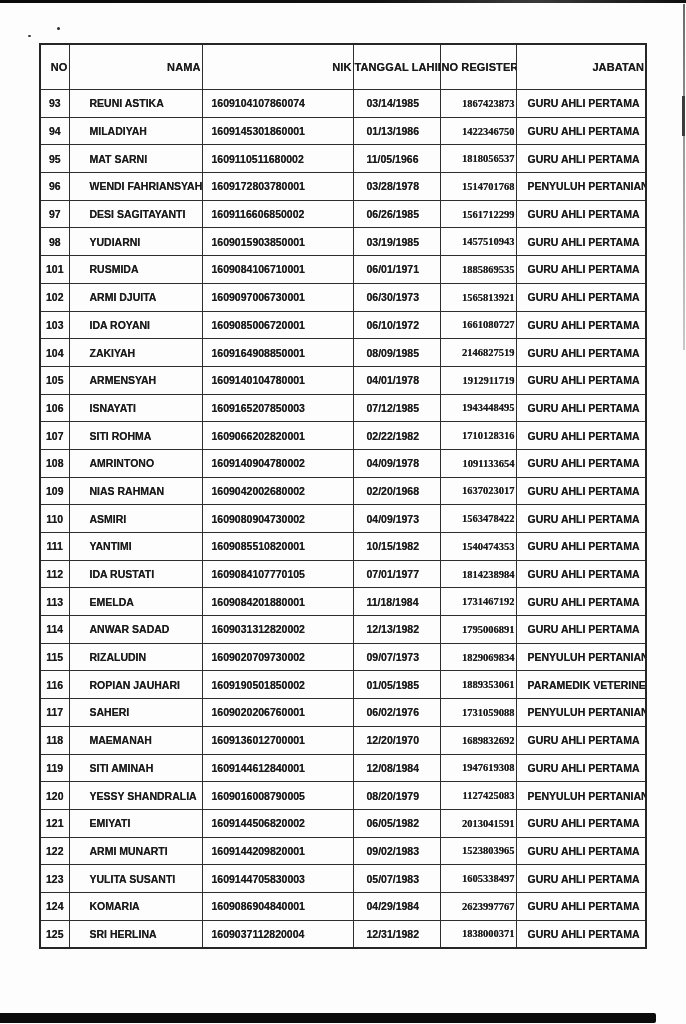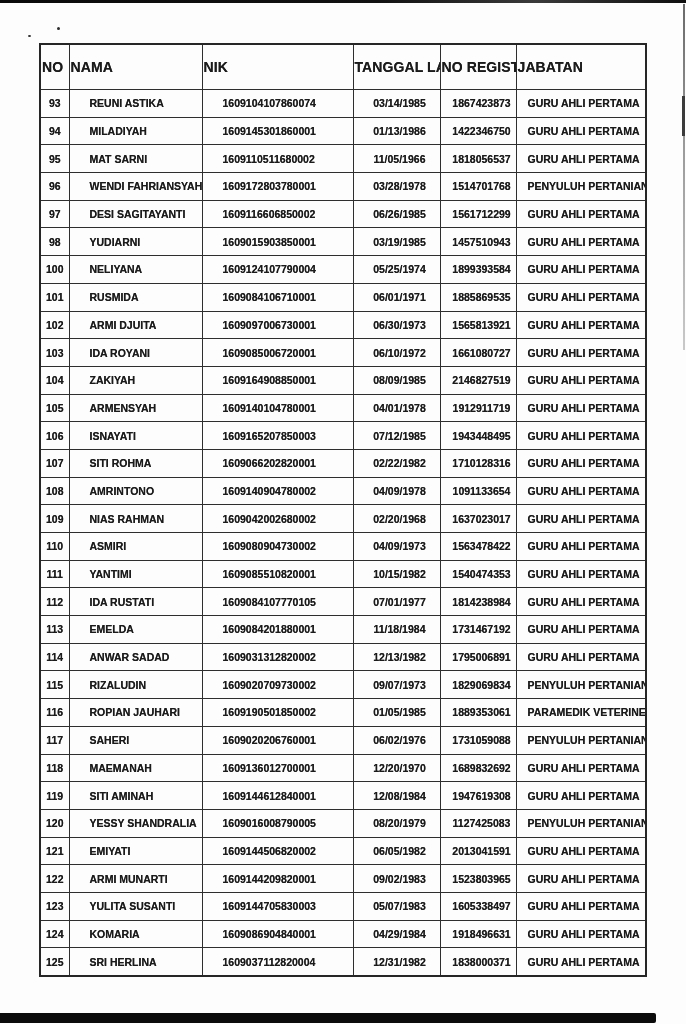--- a/index.html
+++ b/index.html
@@ -44,34 +44,34 @@
   }
   table.data-table th,
   table.data-table td{
     border:1.6px solid #2e2e2e;
     overflow:hidden;white-space:nowrap;
     color:#1b1b1b;
     text-shadow:0 0 0.35px #444;
   }
   table.data-table th{
     height:42px;
-    font-size:14px;font-weight:bold;
-    text-align:left;vertical-align:middle;
+    font-size:11px;font-weight:bold;
+    text-align:right;vertical-align:middle;
     letter-spacing:0.1px;
   }
   table.data-table td{
     height:24.7px;
     font-size:10.5px;font-weight:600;
     vertical-align:middle;
   }
   td.c0{text-align:center;}
   td.c1{text-align:left;padding-left:20px;}
-  td.c2{text-align:left;padding-left:20px;}
-  td.c3{text-align:center;padding-left:7px;}
-  td.c4{text-align:center;padding-left:8px;}
+  td.c2{text-align:left;padding-left:9px;}
+  td.c3{text-align:left;padding-left:13px;}
+  td.c4{text-align:right;padding-left:8px;font-family:Liberation Serif, serif;}
   td.c5{text-align:left;padding-left:11px;}
   
   table.data-table{border:2px solid #262626;}
 </style>
 </head>
 <body>
 
 <div class="page">
 
   <div class="top-edge"></div>
@@ -143,28 +143,20 @@
         </tr>
         <tr>
           <td class="c0">98</td>
           <td class="c1">YUDIARNI</td>
           <td class="c2">1609015903850001</td>
           <td class="c3">03/19/1985</td>
           <td class="c4">1457510943</td>
           <td class="c5">GURU AHLI PERTAMA</td>
         </tr>
         <tr>
-          <td class="c0">100</td>
-          <td class="c1">NELIYANA</td>
-          <td class="c2">1609124107790004</td>
-          <td class="c3">05/25/1974</td>
-          <td class="c4">1899393584</td>
-          <td class="c5">GURU AHLI PERTAMA</td>
-        </tr>
-        <tr>
           <td class="c0">101</td>
           <td class="c1">RUSMIDA</td>
           <td class="c2">1609084106710001</td>
           <td class="c3">06/01/1971</td>
           <td class="c4">1885869535</td>
           <td class="c5">GURU AHLI PERTAMA</td>
         </tr>
         <tr>
           <td class="c0">102</td>
           <td class="c1">ARMI DJUITA</td>
@@ -339,21 +331,21 @@
           <td class="c2">1609144705830003</td>
           <td class="c3">05/07/1983</td>
           <td class="c4">1605338497</td>
           <td class="c5">GURU AHLI PERTAMA</td>
         </tr>
         <tr>
           <td class="c0">124</td>
           <td class="c1">KOMARIA</td>
           <td class="c2">1609086904840001</td>
           <td class="c3">04/29/1984</td>
-          <td class="c4">1918496631</td>
+          <td class="c4">2623997767</td>
           <td class="c5">GURU AHLI PERTAMA</td>
         </tr>
         <tr>
           <td class="c0">125</td>
           <td class="c1">SRI HERLINA</td>
           <td class="c2">1609037112820004</td>
           <td class="c3">12/31/1982</td>
           <td class="c4">1838000371</td>
           <td class="c5">GURU AHLI PERTAMA</td>
         </tr>

